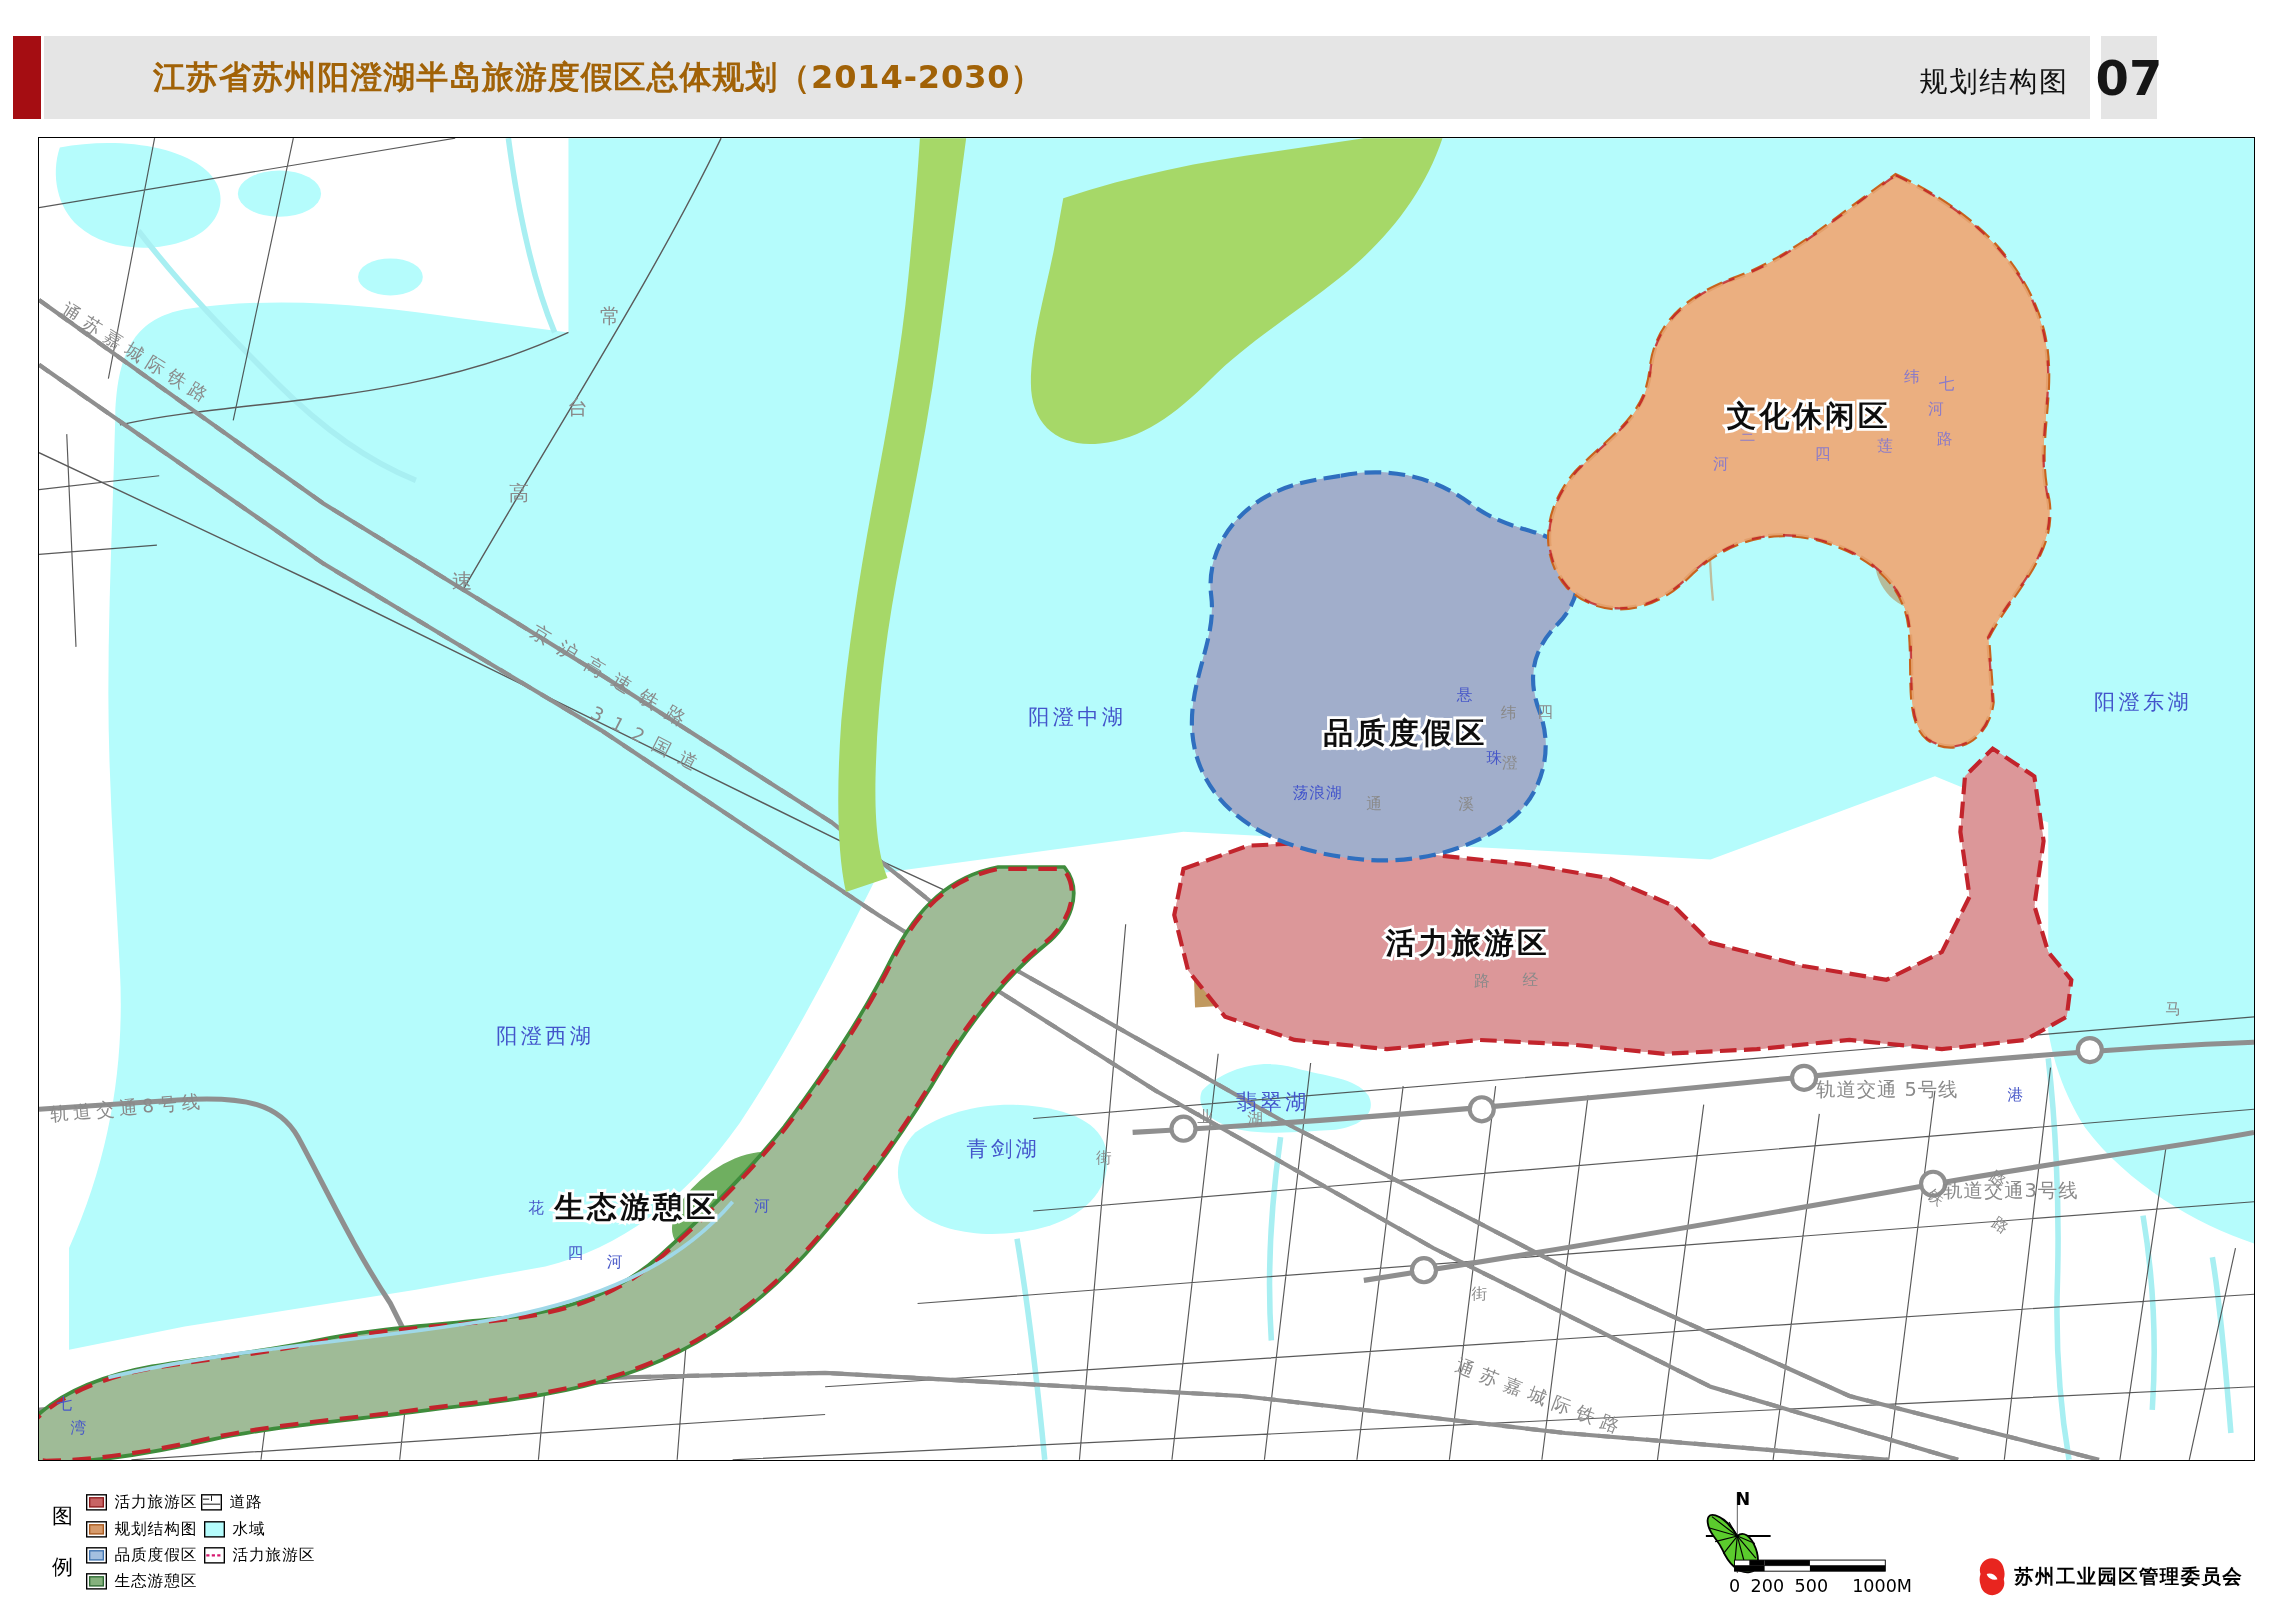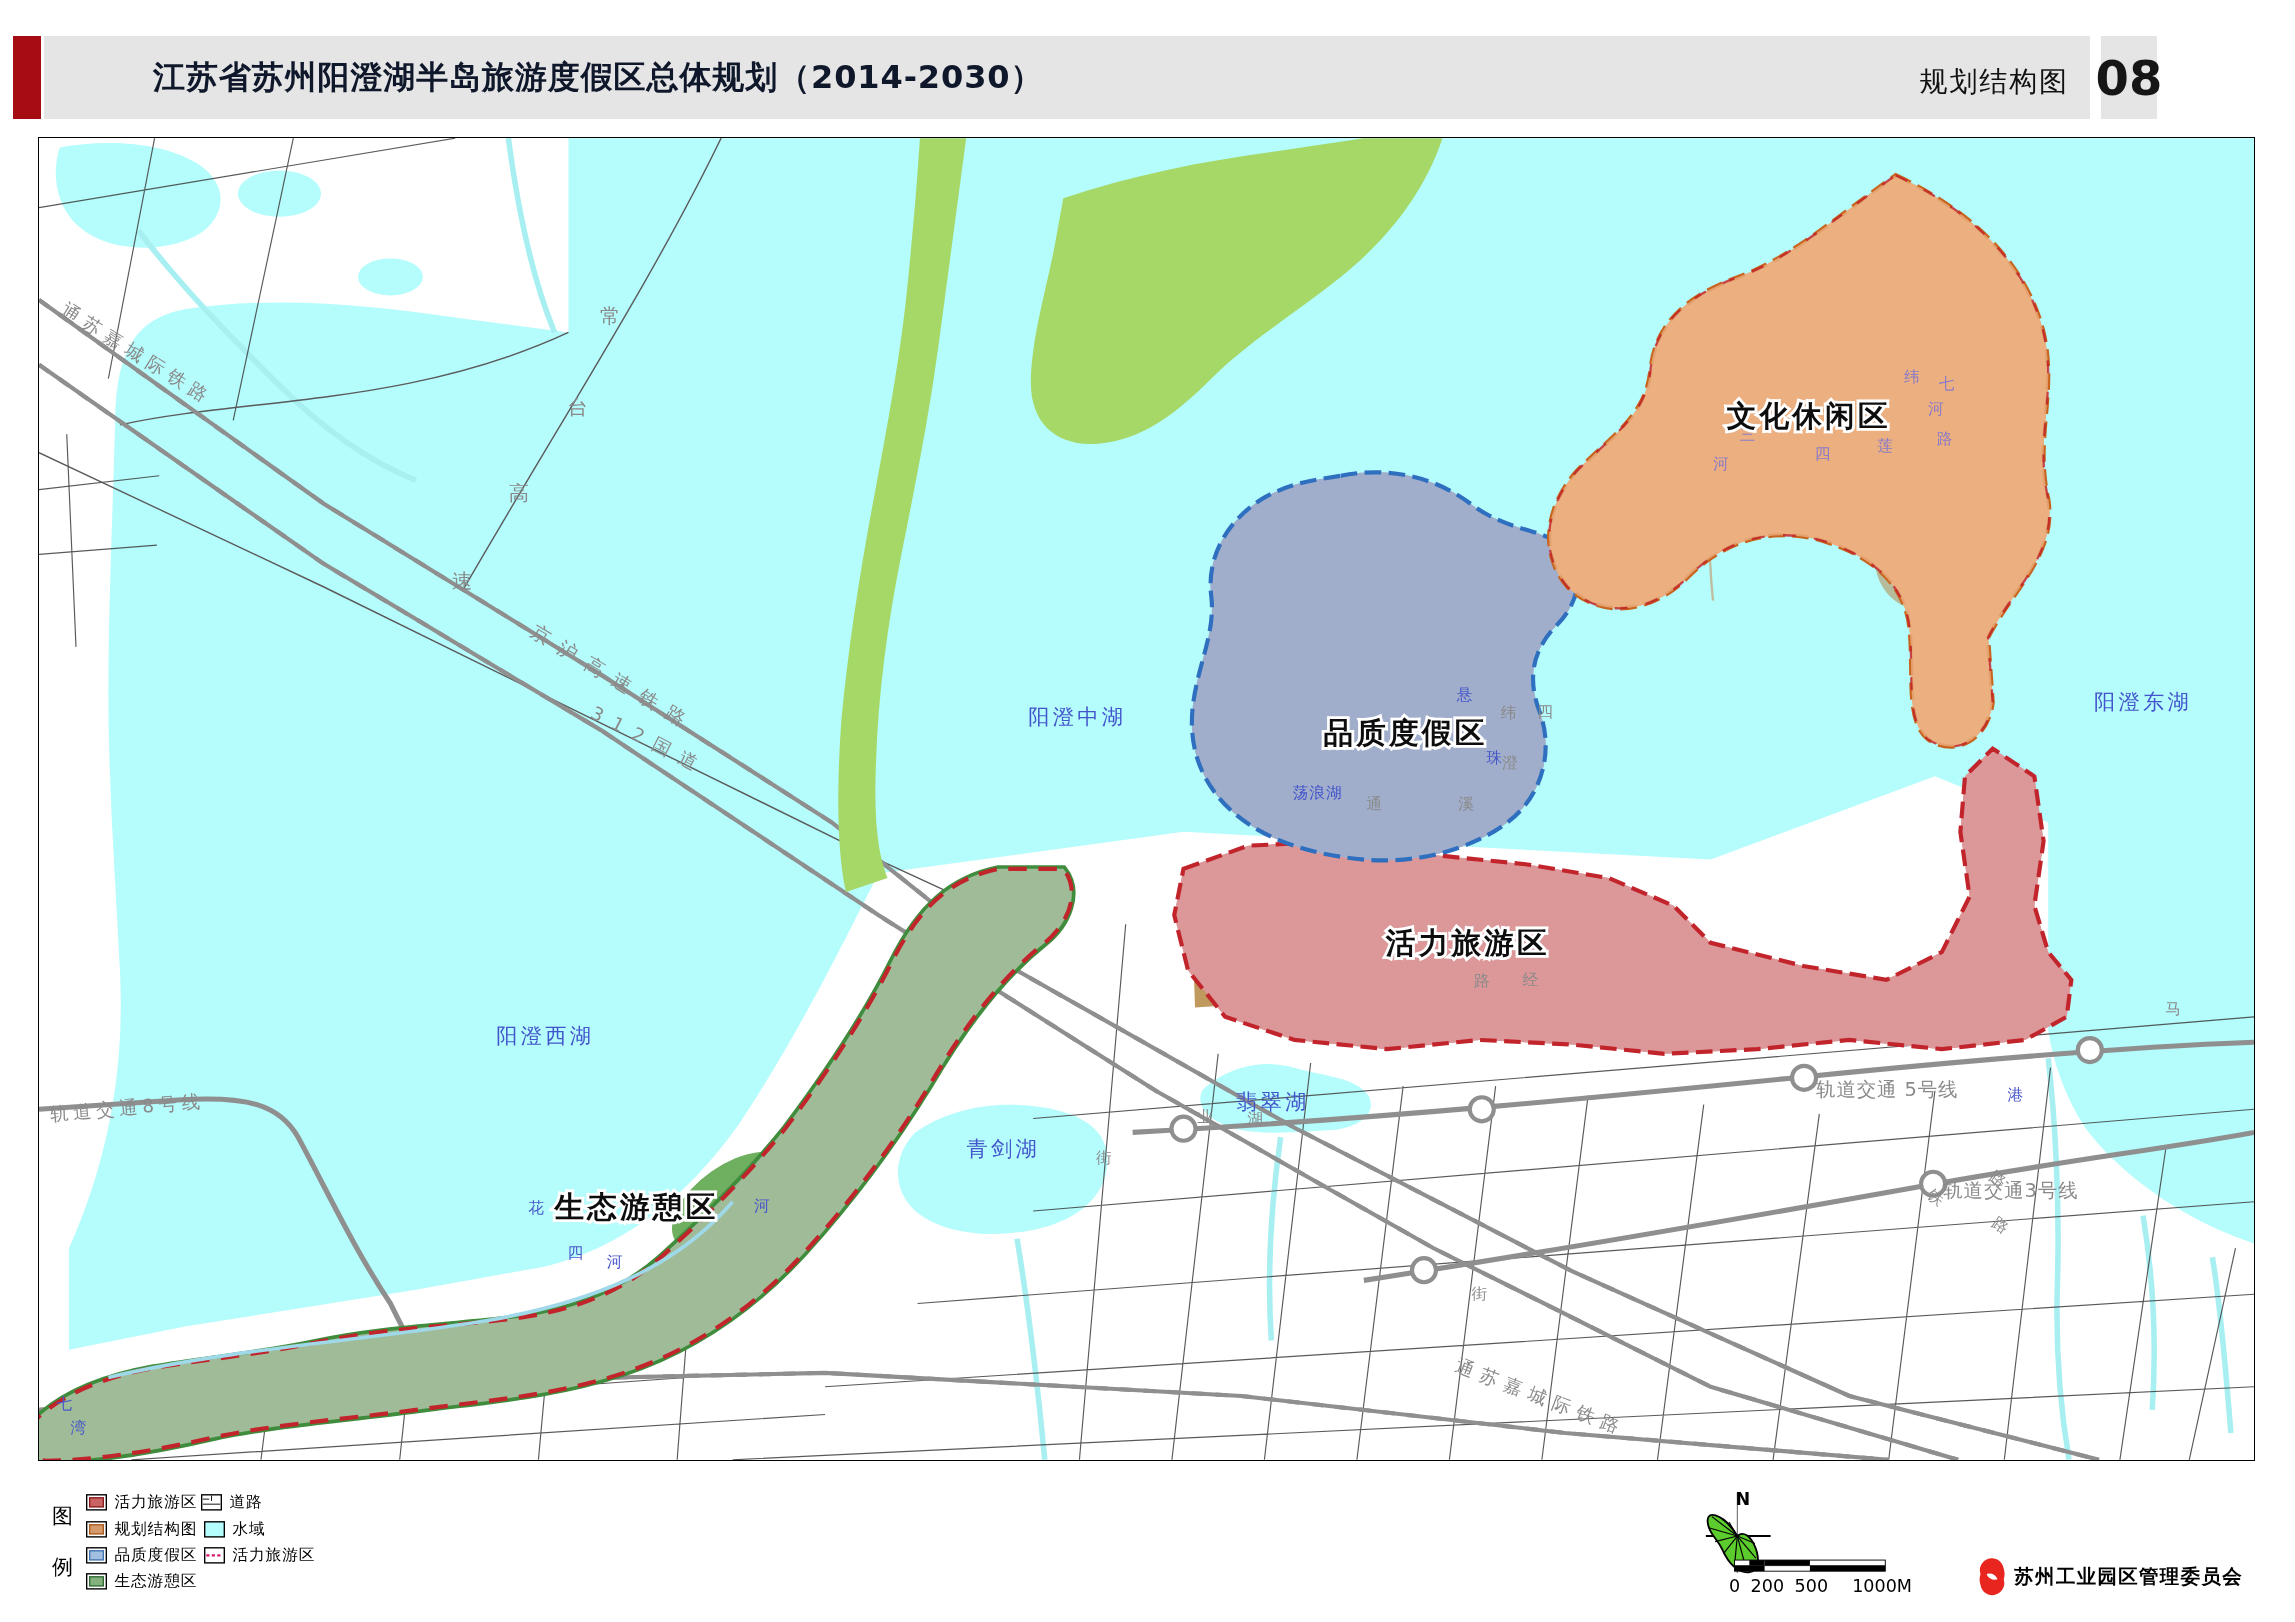--- a/index.html
+++ b/index.html
@@ -2,21 +2,21 @@
 <html style="font-size:7.4px"><head>
 <meta charset="utf-8">
 <style>
   html,body{margin:0;padding:0;background:#fff;}
   .page{position:relative;width:2295px;height:1623px;background:#ffffff;overflow:hidden;
         font-family:"DejaVu Sans","Liberation Sans",sans-serif;}
   
   .hdr-accent{position:absolute;left:12.5px;top:36px;width:28px;height:83px;}
   .hdr-band{position:absolute;left:44px;top:36px;width:2046px;height:83px;background:#E5E5E5;
             display:flex;align-items:center;}
-  .hdr-title{font-size:32px;font-weight:700;color:#0f172a;margin:0 0 0 109px;letter-spacing:0.9px;white-space:nowrap;}
+  .hdr-title{font-size:32px;font-weight:700;color:#a16207;margin:0 0 0 109px;letter-spacing:0.9px;white-space:nowrap;}
   .hdr-sub{position:absolute;right:21px;bottom:17.6px;font-size:28px;color:#111;letter-spacing:1.9px;}
   .hdr-pageno{position:absolute;left:2101px;top:36px;width:56px;height:83px;background:#E5E5E5;
               display:flex;align-items:center;justify-content:center;font-size:48px;font-weight:600;color:#161616;}
   
   .map-frame{position:absolute;left:38px;top:137px;width:2215px;height:1322px;border:1.9px solid #000;background:#fff;}
   svg text{user-select:none;}
   .zonelabel{font-size:64px;font-weight:700;fill:#0d0d0d;stroke:#ffffff;stroke-width:12px;
              paint-order:stroke;letter-spacing:7px;text-anchor:middle;}
   .lakelabel{font-size:46px;fill:#4355CB;letter-spacing:7px;text-anchor:middle;font-weight:500;}
   .lakelabel.small{font-size:34px;letter-spacing:2px;}
@@ -46,21 +46,21 @@
 <body>
 
 <div class="page">
 
   <div class="hdr-accent" style="background: rgb(165, 13, 18);"></div>
   <div class="hdr-band">
     <h1 class="hdr-title">江苏省苏州阳澄湖半岛旅游度假区总体规划（2014-2030）</h1>
     <span class="hdr-sub">规划结构图</span>
   </div>
   <div class="hdr-pageno">
-    <span>08</span>
+    <span>07</span>
   </div>
 
   <div class="map-frame">
   <svg width="2215" height="1322" viewBox="0 0 4790 2858">
 
     <path d="M 1145,0 L 4790,0 L 4790,2390
          C 4665,2350 4515,2260 4425,2140
          C 4375,2060 4355,1990 4345,1930
          L 4345,1480 L 4100,1380 L 3615,1560 L 2475,1500 L 1815,1590
          C 1735,1750 1635,1950 1515,2130

